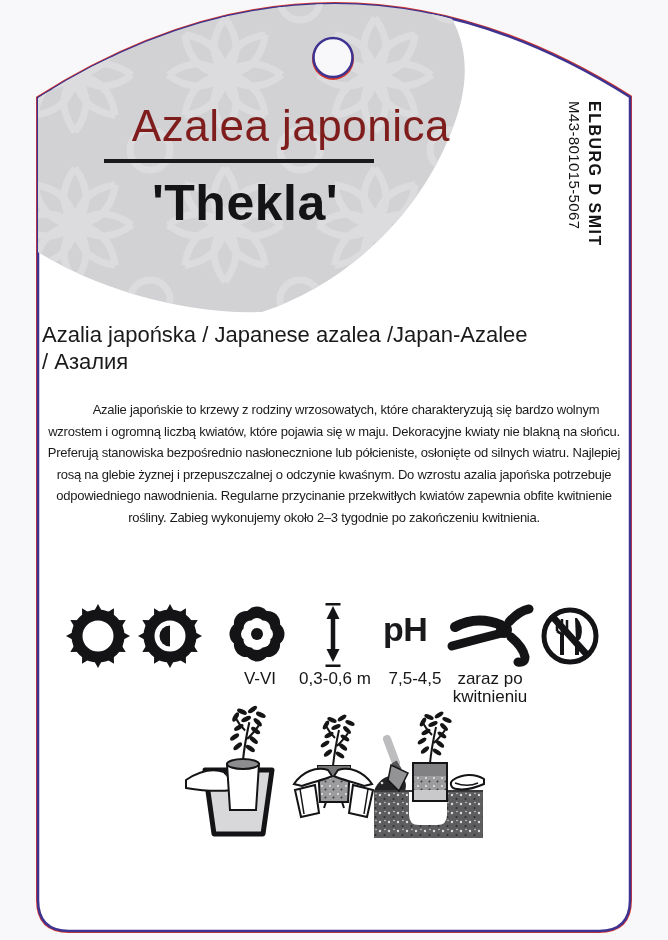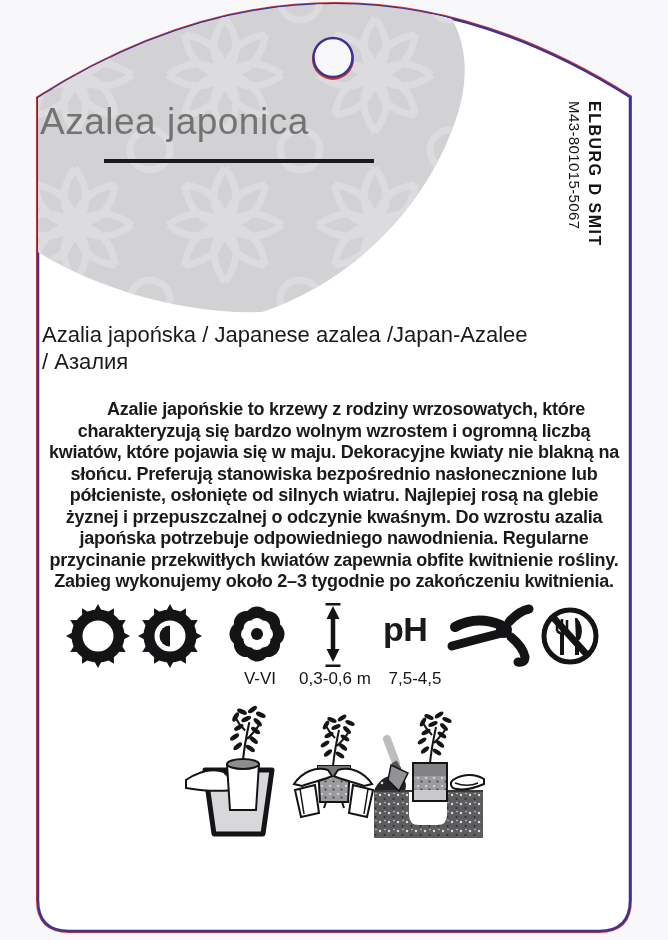--- a/index.html
+++ b/index.html
@@ -9,22 +9,22 @@
     font-family:"Liberation Sans",sans-serif;
     color:#1a1a1c;
     position:relative;
     overflow:hidden;
   }
   #tag-root{position:absolute;inset:0;}
   svg.layer{position:absolute;left:0;top:0;}
 
   .species-title{
     position:absolute;left:40px;top:101px;width:410px;
-    text-align:left;font-size:37px;font-weight:400;
-    letter-spacing:0.5px;color:#737373;white-space:nowrap;
+    text-align:right;font-size:44px;font-weight:400;
+    letter-spacing:0.5px;color:#7f1d1d;white-space:nowrap;
   }
   .title-underline{
     position:absolute;left:104px;top:159px;width:270px;height:4px;
     background:#1a1a1c;
   }
   .cultivar-title{
     position:absolute;left:40px;top:174px;width:410px;
     text-align:center;font-size:50px;font-weight:700;
     letter-spacing:0.5px;color:#141416;white-space:nowrap;
   }
@@ -35,22 +35,22 @@
   }
   .side-text .brand{font-size:16px;font-weight:700;letter-spacing:1.5px;margin-left:2px;}
   .side-text .code{font-size:15px;font-weight:400;letter-spacing:0.4px;}
 
   .common-names{
     position:absolute;left:42px;top:321px;width:584px;
     font-size:22px;line-height:27px;font-weight:400;
   }
   .description{
     position:absolute;left:46px;top:399px;width:576px;
-    text-align:center;font-size:18px;line-height:21.5px;
-    letter-spacing:-0.25px;font-weight:700;margin:0;
+    text-align:center;font-size:13px;line-height:21.5px;
+    letter-spacing:-0.25px;font-weight:400;margin:0;
     text-indent:24px;
   }
   .ph-symbol{
     position:absolute;left:383px;top:610px;width:64px;
     font-size:34px;font-weight:700;letter-spacing:-0.5px;
   }
   .lbl{
     position:absolute;text-align:center;font-size:17px;line-height:17.5px;
     color:#161618;font-weight:400;
   }
@@ -105,20 +105,21 @@
     </g>
 
     <g>
       <circle cx="333" cy="59" r="19.5" fill="none" stroke="#d8392f" stroke-width="3"></circle>
       <circle cx="333" cy="57.5" r="19.5" fill="#f8f8fa" stroke="#3e3390" stroke-width="2.5"></circle>
     </g>
   </svg>
 
   <div class="species-title">Azalea japonica</div>
   <div class="title-underline"></div>
+  <div class="cultivar-title">'Thekla'</div>
 
   <div class="side-text">
     <div class="brand">ELBURG D SMIT</div>
     <div class="code">M43-801015-5067</div>
   </div>
 
   <div class="common-names">
     <div>Azalia japońska / Japanese azalea /Japan-Azalee</div>
     <div>/ Азалия</div>
   </div>
@@ -202,20 +203,24 @@
       </g>
       <path d="M577,618 Q584,626 581,637 Q580,641 576,641 L575,618 Z" fill="#141416"></path>
       <path d="M551,615 L589,657" stroke="#141416" stroke-width="7"></path>
     </g>
   </svg>
 
   <div class="ph-symbol">pH</div>
   <div class="lbl lbl-flowering">V-VI</div>
   <div class="lbl lbl-height">0,3-0,6 m</div>
   <div class="lbl lbl-ph">7,5-4,5</div>
+  <div class="lbl lbl-pruning">
+    <span>zaraz po</span>
+    <span>kwitnieniu</span>
+  </div>
 
   <svg class="layer" style="top:0;" width="668" height="940" viewBox="0 0 668 940">
     <defs>
       <pattern id="soil" width="9" height="9" patternUnits="userSpaceOnUse">
         <rect width="9" height="9" fill="#5d5d5f"></rect>
         <circle cx="2" cy="3" r="1.2" fill="#dcdcdc"></circle>
         <circle cx="6.5" cy="7" r="1" fill="#2b2b2b"></circle>
         <circle cx="7" cy="1.5" r="0.8" fill="#cfcfcf"></circle>
       </pattern>
       <pattern id="ball" width="8" height="8" patternUnits="userSpaceOnUse">

